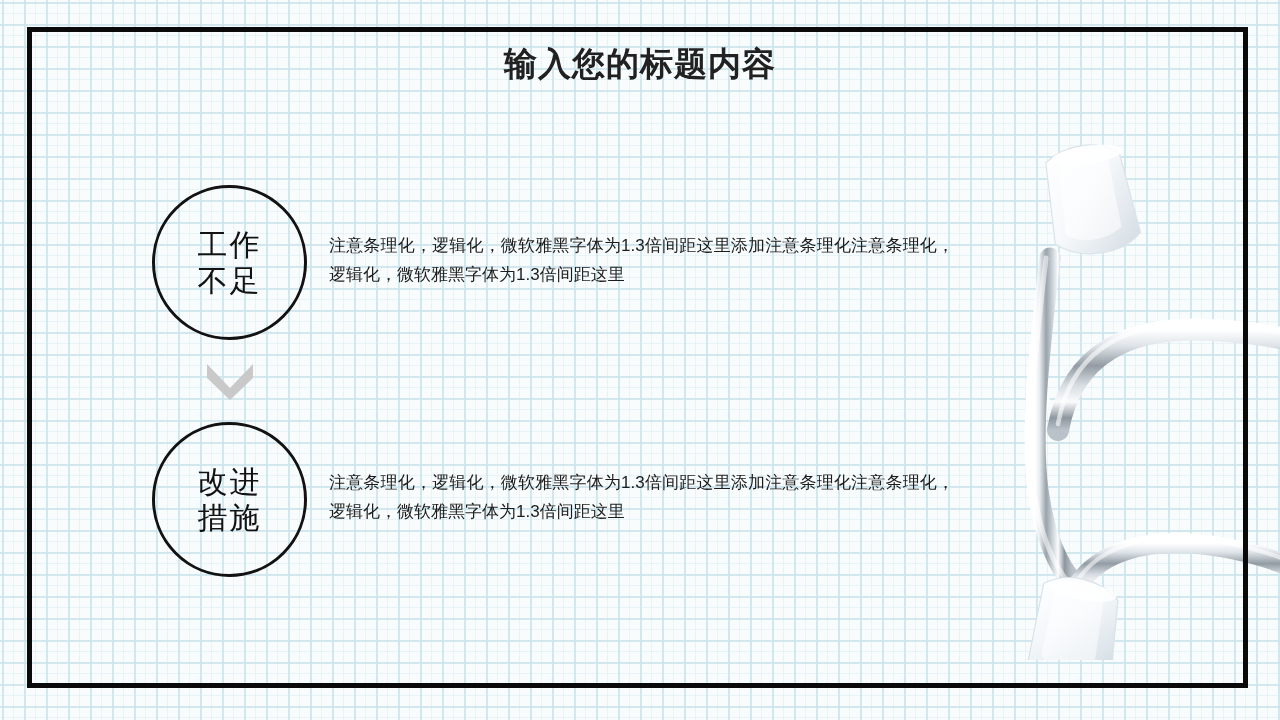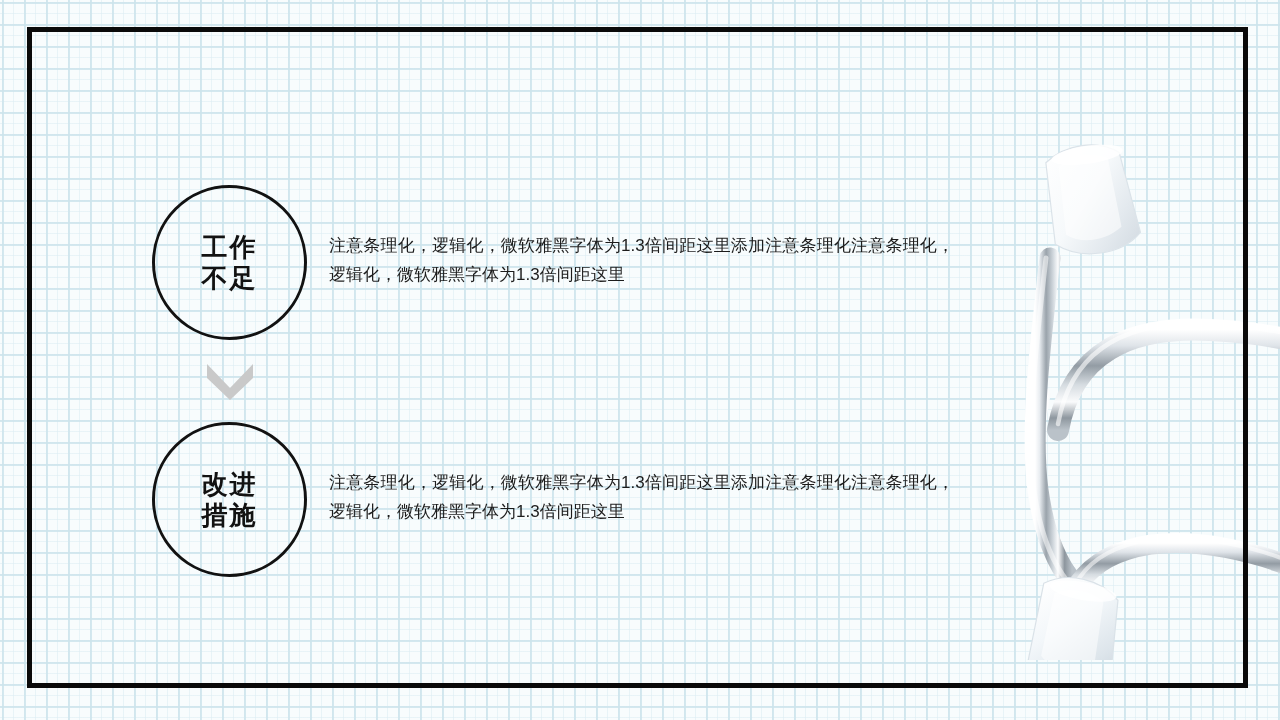--- a/index.html
+++ b/index.html
@@ -77,22 +77,22 @@
     height: 155px;
     border: 3.5px solid #121212;
     border-radius: 50%;
     box-sizing: border-box;
     display: flex;
     flex-direction: column;
     align-items: center;
     justify-content: center;
   }
   .circle-line {
-    font-size: 26px;
-    font-weight: bold;
+    font-size: 30px;
+    font-weight: normal;
     color: #121212;
     line-height: 1.18;
     letter-spacing: 2px;
     white-space: nowrap;
     text-align: center;
   }
 
   .body-text {
     position: absolute;
     left: 177px;
@@ -182,20 +182,21 @@
       <g transform="translate(58,440) rotate(10)">
         <path d="M 8 12 C 30 -4, 64 -2, 84 16 L 90 92 C 66 112, 28 110, 6 92 Z" fill="url(#tipG2)" stroke="#dae2e8" stroke-width="1.2"></path>
         <path d="M 20 20 C 36 10, 58 12, 70 20 L 72 84 C 54 96, 30 96, 18 84 Z" fill="#ffffff" opacity="0.5"></path>
         <ellipse cx="48" cy="13" rx="34" ry="9" fill="#ffffff" opacity="0.8"></ellipse>
       </g>
     </svg>
   </div>
 
   <div id="frame"></div>
 
+  <div id="title">输入您的标题内容</div>
 
   <div class="row" id="row-1">
     <div class="circle">
       <div class="circle-line">工作</div>
       <div class="circle-line">不足</div>
     </div>
     <div class="body-text">注意条理化，逻辑化，微软雅黑字体为1.3倍间距这里添加注意条理化注意条理化，逻辑化，微软雅黑字体为1.3倍间距这里</div>
   </div>
 
   <div id="chevron">

